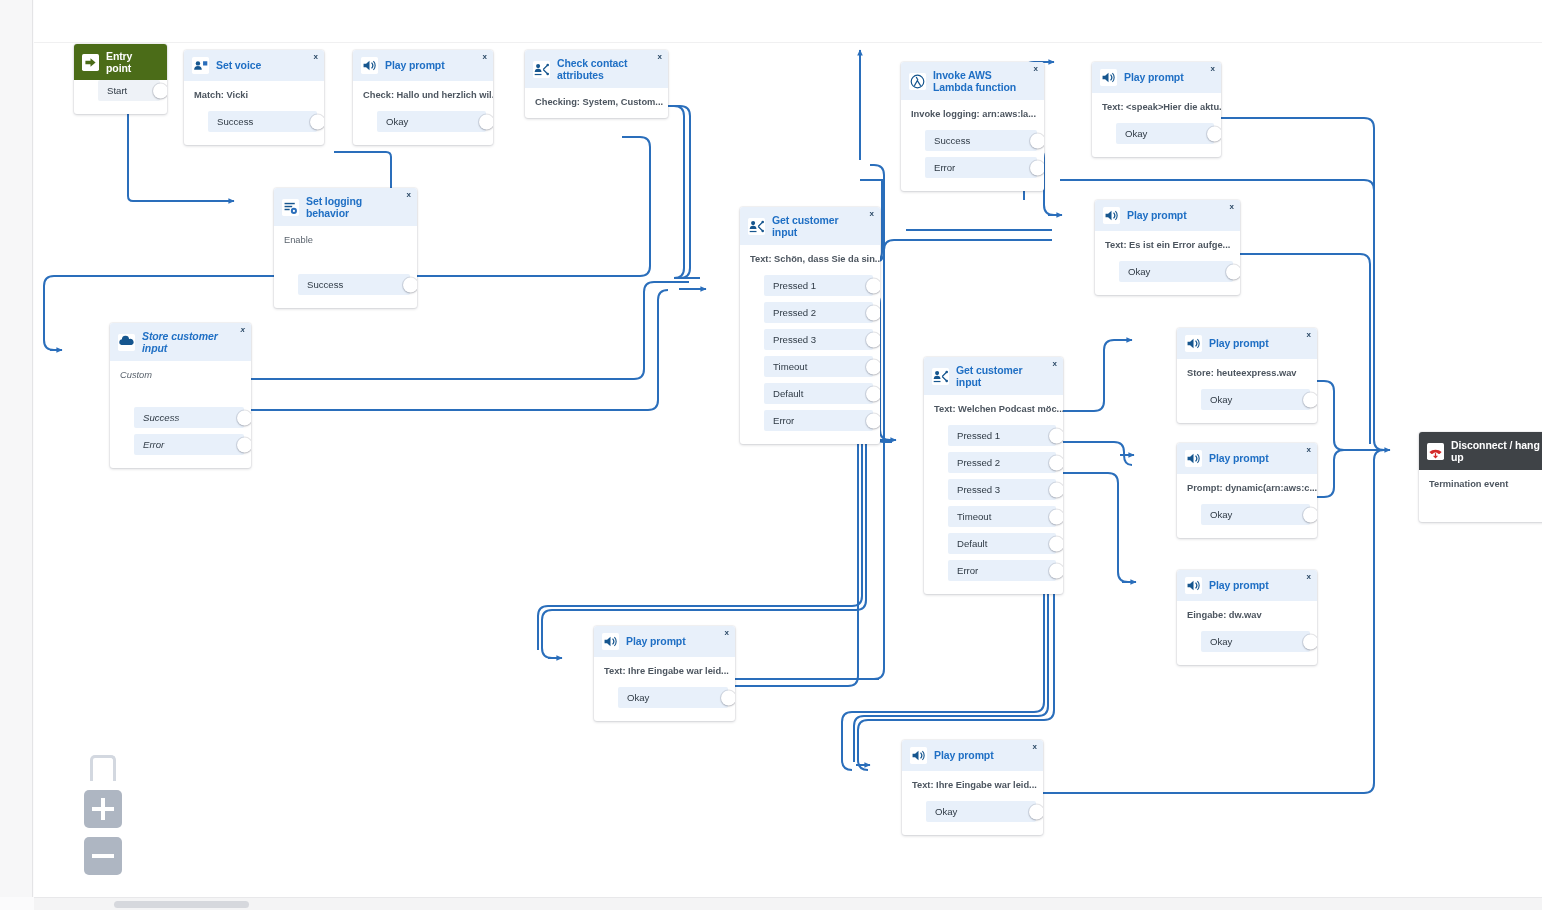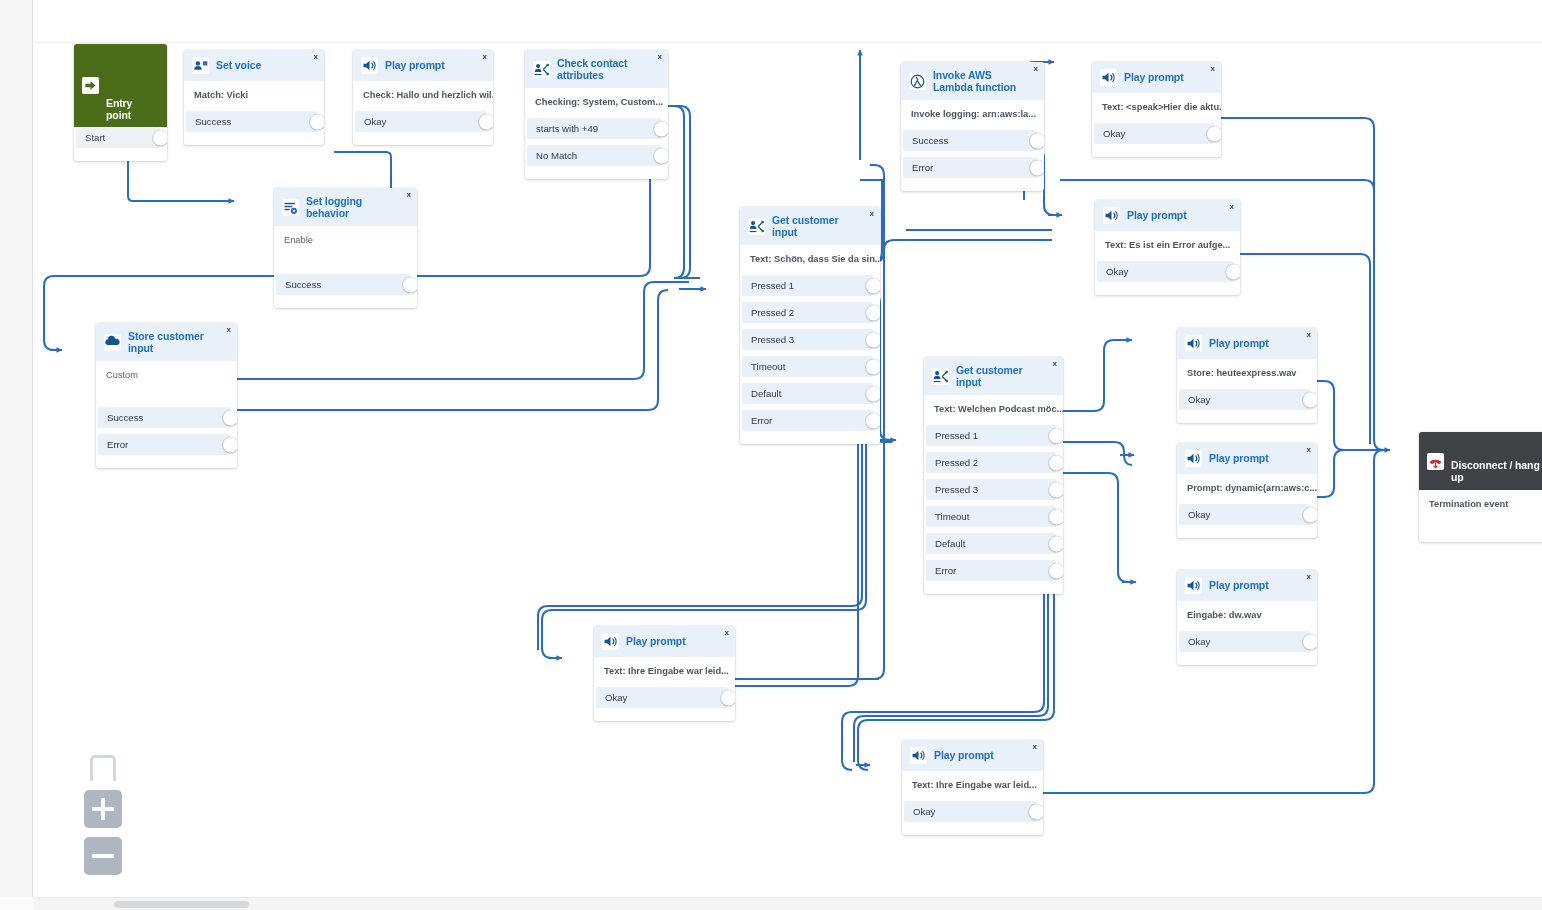--- a/index.html
+++ b/index.html
@@ -79,21 +79,21 @@
     font-size: 9.3px;
     font-weight: bold;
     white-space: nowrap;
     overflow: hidden;
   }
   .node-body.plain { font-weight: normal; color: #5b646e; }
   .ports { padding: 0 0 7px 0; }
   .port {
     position: relative;
     background: #e8f0fa;
-    margin: 0 7px 6px 2px;
+    margin: 0 7px 6px 24px;
     height: 21px;
     border-radius: 2px;
     display: flex;
     align-items: center;
     padding-left: 9px;
     box-sizing: border-box;
     color: #2f3a45;
     font-size: 9.6px;
   }
   .port .knob {
@@ -104,29 +104,29 @@
     border-radius: 50%;
     background: #ffffff;
     box-shadow: 0 0 0 1px rgba(16,24,40,.10), 0 1px 2px rgba(16,24,40,.22);
   }
 
   
   .node.entry .node-head {
     background: #4b6c18;
     padding: 6px 8px;
   }
-  .node.entry .node-title { color: #ffffff; margin-top: 47px; }
+  .node.entry .node-title { color: #ffffff; }
   .node.entry .port { background: #eef2f7; }
 
   
   .node.disconnect .node-head {
     background: #3f4347;
     padding: 7px 18px 7px 8px;
   }
-  .node.disconnect .node-title { color: #ffffff; margin-top: 20px; }
+  .node.disconnect .node-title { color: #ffffff; }
 
   
   .ic { width: 17px; height: 17px; flex: 0 0 17px; display:block; }
 
   
   #zoom-controls {
     position: absolute;
     left: 50px; bottom: 22px;
     width: 38px;
   }
@@ -345,30 +345,20 @@
               <rect x="2" y="15.2" width="8" height="1.4" fill="#16568f"></rect>
               <path d="M12 10 L17 5 M12 10 L17 15" stroke="#16568f" stroke-width="1.4" fill="none"></path>
               <circle cx="17.3" cy="4.8" r="1.5" fill="#16568f"></circle>
               <circle cx="17.3" cy="15.2" r="1.5" fill="#16568f"></circle>
             </svg>
         </span>
         <span class="node-title">Check contact attributes</span>
         <span class="node-close">x</span>
       </div>
       <div class="node-body">Checking: System, Custom...</div>
-      <div class="ports">
-        <div class="port">
-          <span>starts with +49</span>
-          <span class="knob"></span>
-        </div>
-        <div class="port">
-          <span>No Match</span>
-          <span class="knob"></span>
-        </div>
-      </div>
     </div>
 
     <div class="node" style="left:240px; top:188px; width:143px;">
       <div class="node-head">
         <span class="ic">
           <svg viewBox="0 0 20 20" width="17" height="17">
               <rect width="20" height="20" fill="#ffffff" rx="2"></rect>
               <rect x="3" y="4.5" width="12" height="1.7" fill="#16568f"></rect>
               <rect x="3" y="8" width="9" height="1.7" fill="#16568f"></rect>
               <rect x="3" y="11.5" width="6" height="1.7" fill="#16568f"></rect>
@@ -382,21 +372,21 @@
       <div class="node-body plain">Enable</div>
       <div style="height:18px"></div>
       <div class="ports">
         <div class="port">
           <span>Success</span>
           <span class="knob"></span>
         </div>
       </div>
     </div>
 
-    <div class="node" style="left:62px; top:323px; width:141px;">
+    <div class="node" style="left:76px; top:323px; width:141px;font-style:italic;">
       <div class="node-head">
         <span class="ic">
           <svg viewBox="0 0 20 20" width="17" height="17">
               <rect width="20" height="20" fill="#ffffff" rx="2"></rect>
               <path d="M4 13 a3.4 3.4 0 0 1 .6 -6.7 A4.2 4.2 0 0 1 13 6 a3.5 3.5 0 0 1 3 7z" fill="#16568f"></path>
             </svg>
         </span>
         <span class="node-title">Store customer input</span>
         <span class="node-close">x</span>
       </div>

